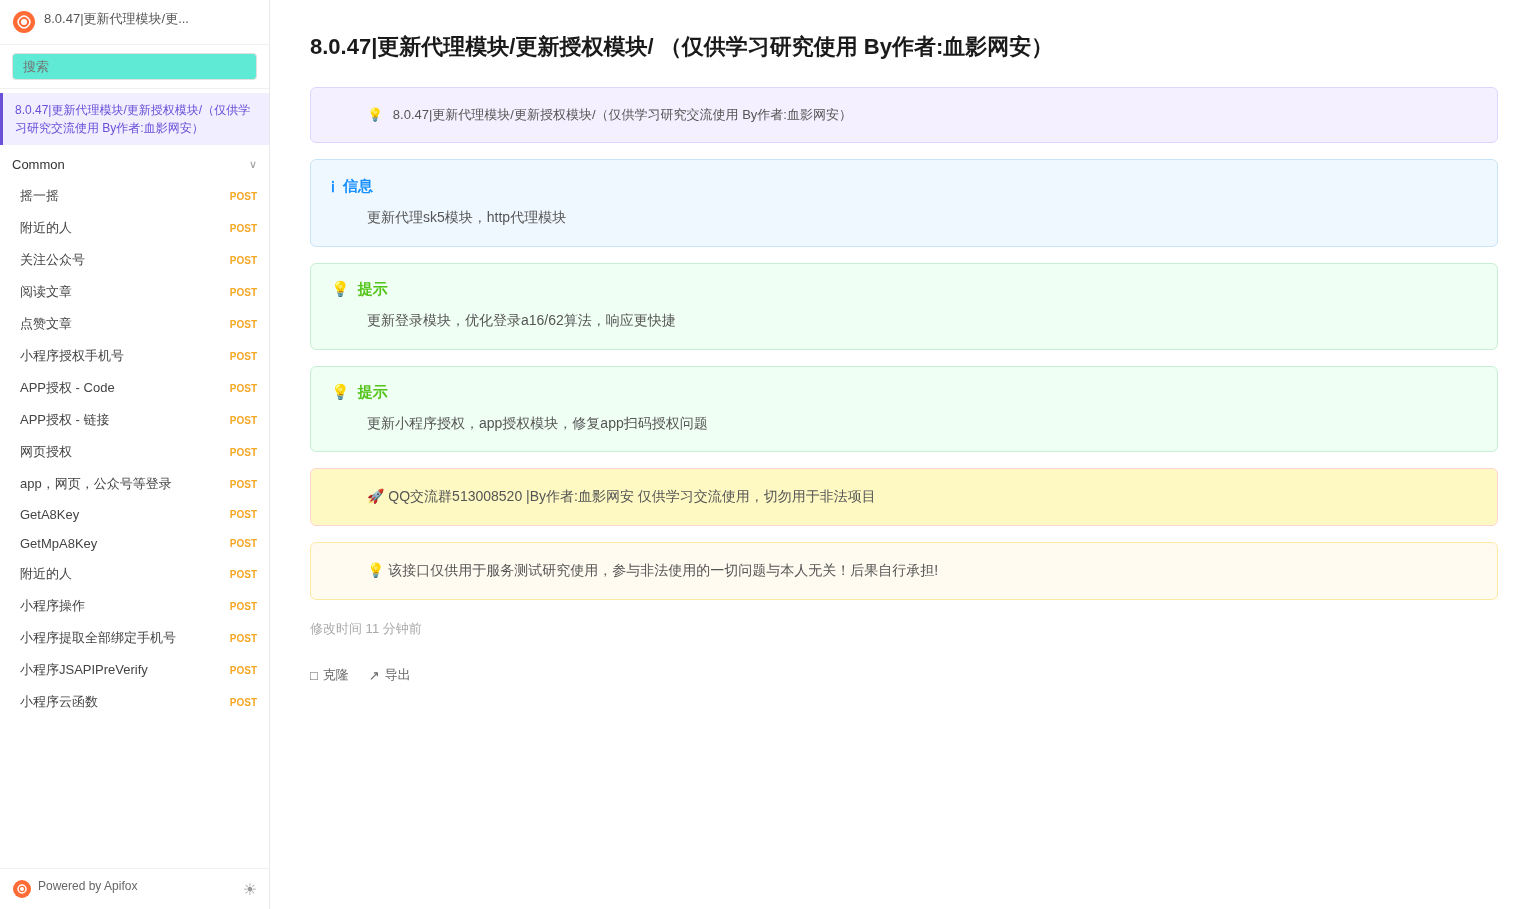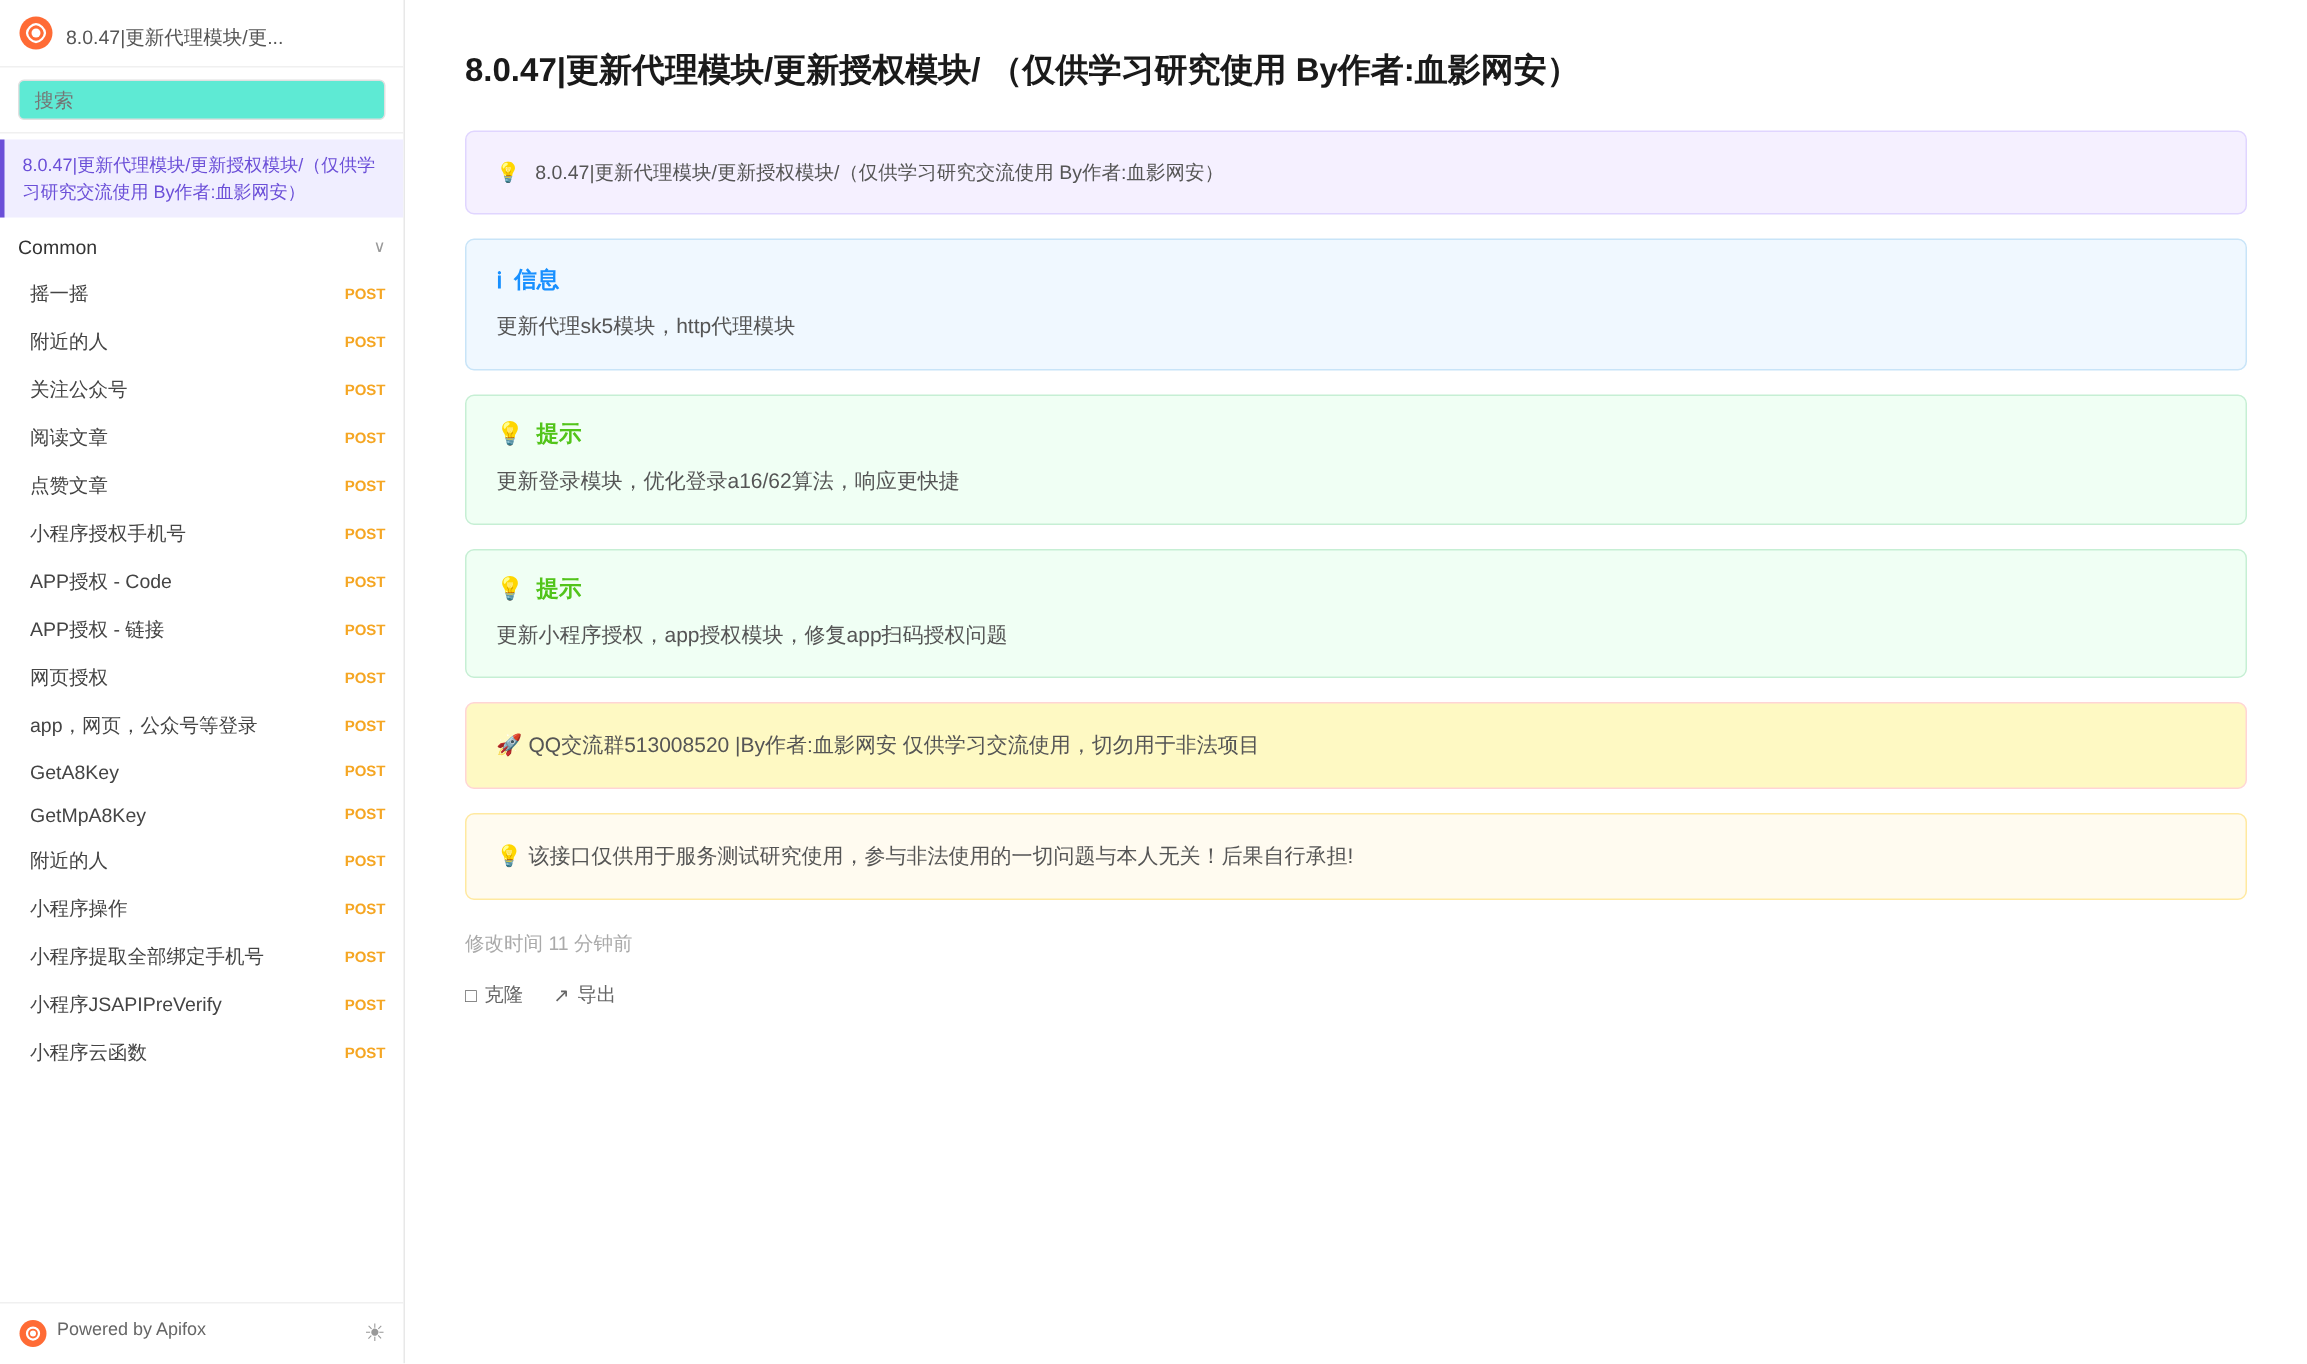--- a/index.html
+++ b/index.html
@@ -13,21 +13,21 @@
       border-right: 1px solid #e8e8e8;
       display: flex;
       flex-direction: column;
       height: 100vh;
       overflow: hidden;
     }
 
     #sidebar-header {
       padding: 10px 12px;
       display: flex;
-      align-items: flex-end;
+      align-items: flex-start;
       gap: 8px;
       border-bottom: 1px solid #f0f0f0;
     }
 
     #sidebar-logo {
       width: 24px;
       height: 24px;
     }
 
     #sidebar-title {
@@ -175,31 +175,32 @@
       font-size: 15px;
       margin-bottom: 10px;
     }
 
     .card-blue .card-header { color: #1890ff; }
     .card-green .card-header { color: #52c41a; }
 
     .card-text {
       color: #555;
       line-height: 1.7;
+      margin-left: 36px;
     }
 
     .card-purple .card-text { color: #555; font-size: 13px; }
     .card-red .card-text { color: #555; }
     .card-yellow .card-text { color: #555; }
 
     #modified-time {
       font-size: 13px;
       color: #aaa;
       margin-top: 20px;
-      margin-bottom: 12px;
+      margin-bottom: 24px;
     }
 
     #action-bar {
       display: flex;
       gap: 20px;
       align-items: center;
     }
 
     .action-btn {
       display: flex;

